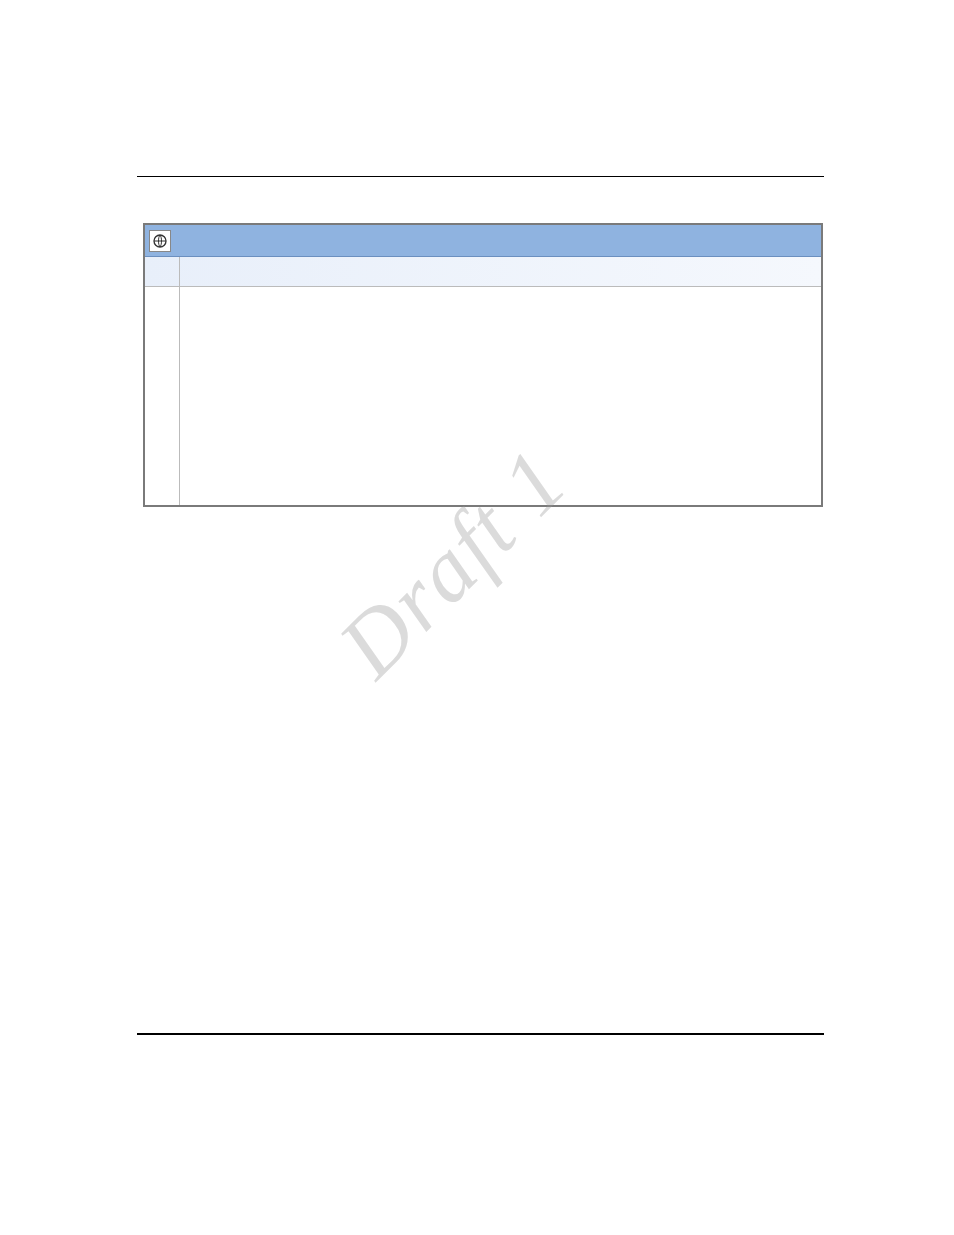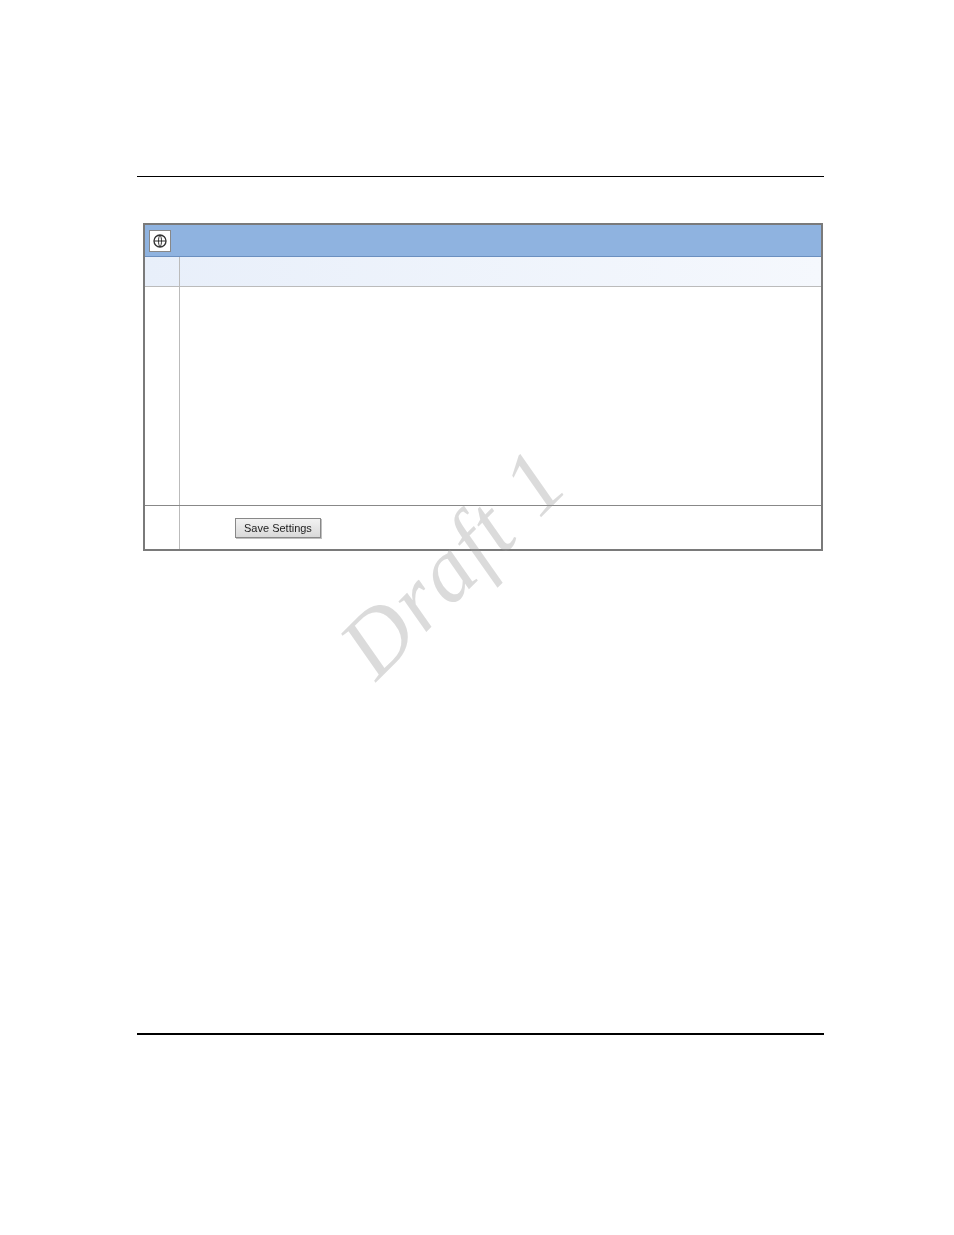--- a/index.html
+++ b/index.html
@@ -143,26 +143,20 @@
           </svg>
       </span>
     </div>
     <div class="subheader">
       <div class="left-gutter"></div>
     </div>
     <div class="content-row">
       <div class="left-gutter"></div>
       <div class="content"></div>
     </div>
-    <div class="button-row">
-      <div class="left-gutter"></div>
-      <div class="btn-area">
-        <button class="save-btn">Save Settings</button>
-      </div>
-    </div>
   </div>
 
   <svg class="watermark" viewBox="0 0 300 300">
     <text x="150" y="170" text-anchor="middle" transform="rotate(-45 150 150)" class="watermark-text">Draft 1</text>
   </svg>
 
   <div class="footer-region">
     <hr class="footer-line">
   </div>
 

